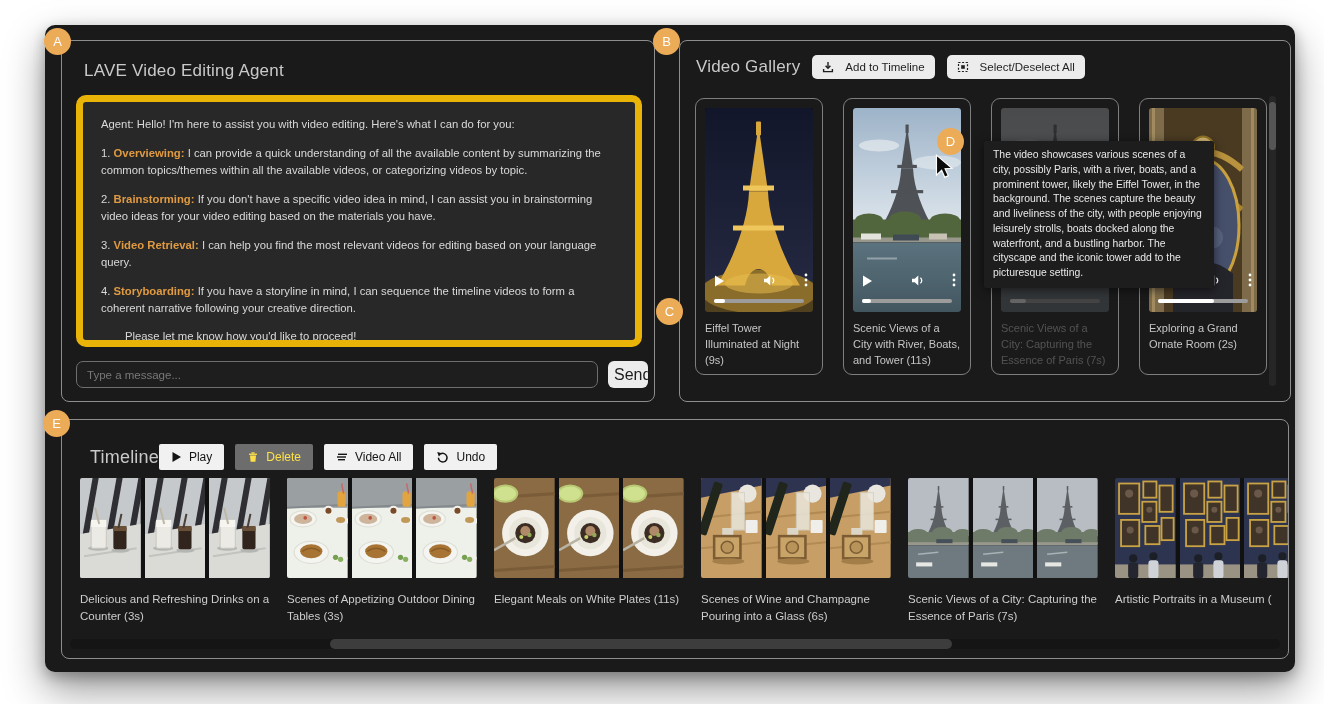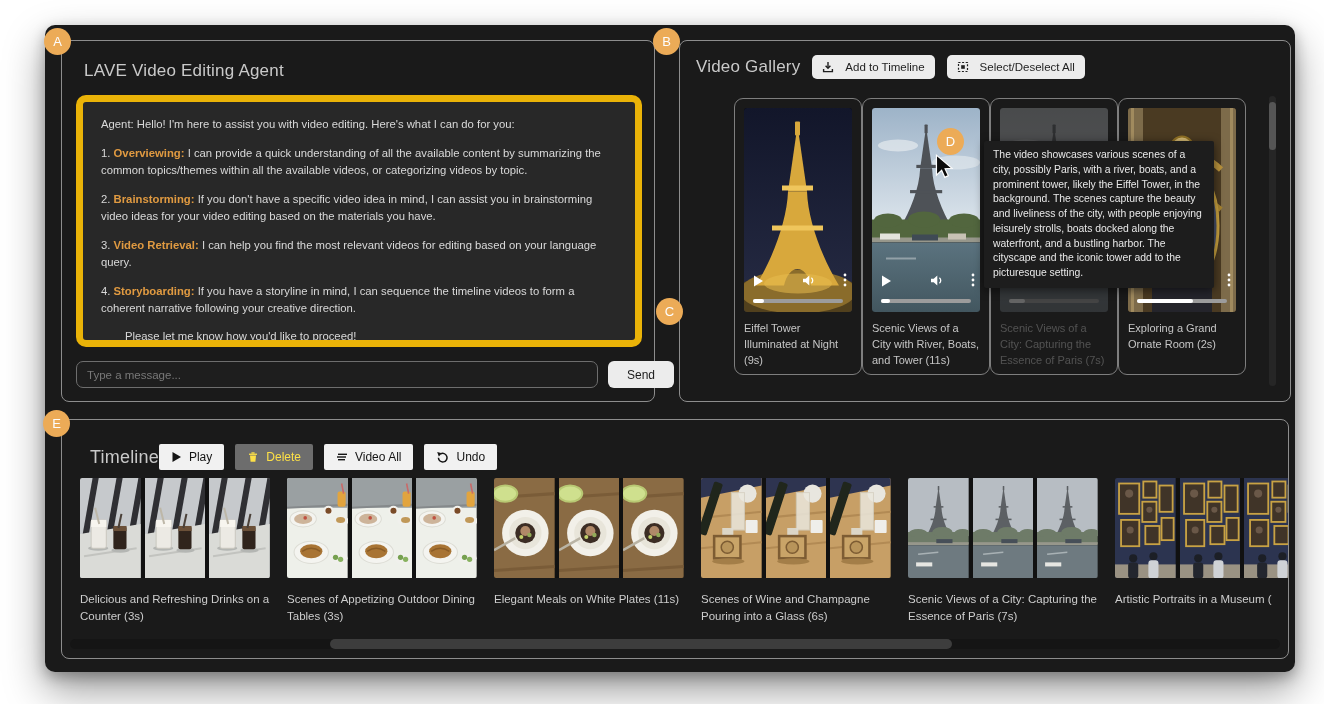--- a/index.html
+++ b/index.html
@@ -18,29 +18,29 @@
   .chat-box{position:absolute;left:14px;top:54px;width:566px;height:252px;background:#282828;
             border:7px solid #eab308;border-radius:10px;padding:14px 18px;box-sizing:border-box;
             color:#d9d9d9;font-size:11.3px;line-height:1.5;overflow:hidden;}
   .chat-box p{margin:0 0 12px;}
   .chat-box p:last-child{margin-bottom:0;padding-left:24px;}
   .kw{color:#e09a41;font-weight:bold;}
   .chat-input{position:absolute;left:14px;top:320px;width:522px;height:27px;background:#1e1e1e;
               border:1px solid #6e6e6e;border-radius:7px;color:#ddd;padding:0 10px;font-size:11.5px;
               box-sizing:border-box;font-family:"Liberation Sans",sans-serif;}
   .chat-input::placeholder{color:#787878;}
-  .send-btn{position:absolute;left:546px;top:320px;width:66px;height:27px;background:#ececec;color:#1c1c1c;
-            border:none;border-radius:6px;font-size:12px;font-family:"Liberation Sans",sans-serif;cursor:pointer;}
+  .send-btn{position:absolute;left:546px;top:320px;width:40px;height:27px;background:#ececec;color:#1c1c1c;
+            border:none;border-radius:6px;font-size:16px;font-family:"Liberation Sans",sans-serif;cursor:pointer;}
 
   
   .gallery-header{position:absolute;left:16px;top:14px;display:flex;align-items:center;gap:12px;}
   .gbtn{display:inline-flex;align-items:center;gap:11px;background:#ececec;color:#1f1f1f;border:none;
         border-radius:5px;padding:6px 10px;font-size:11.5px;font-family:"Liberation Sans",sans-serif;cursor:pointer;}
   .gbtn svg{display:block;}
-  .card-row{position:absolute;left:15px;top:57px;display:flex;width:578px;overflow:hidden;margin-left:39px;}
+  .card-row{position:absolute;left:15px;top:57px;display:flex;gap:20px;width:578px;overflow:hidden;}
   .gcard{width:128px;min-width:128px;height:277px;border:1px solid #7e7e7e;border-radius:9px;
          padding:9px;box-sizing:border-box;overflow:hidden;}
   .gvideo{position:relative;width:108px;height:204px;border-radius:3px;overflow:hidden;background:#000;}
   .gvideo svg.thumb{position:absolute;left:0;top:0;width:100%;height:100%;}
   .vplay{position:absolute;left:9px;bottom:21px;}
   .vvol{position:absolute;left:58px;bottom:21px;}
   .vdots{position:absolute;right:5px;bottom:21px;}
   .vbar{position:absolute;left:9px;right:9px;bottom:9px;height:4px;background:#9c9c9c;border-radius:2px;}
   .vfill{height:100%;background:#fff;border-radius:2px;}
   .gcap{margin-top:9px;color:#c6c6c6;font-size:11px;line-height:1.45;}

